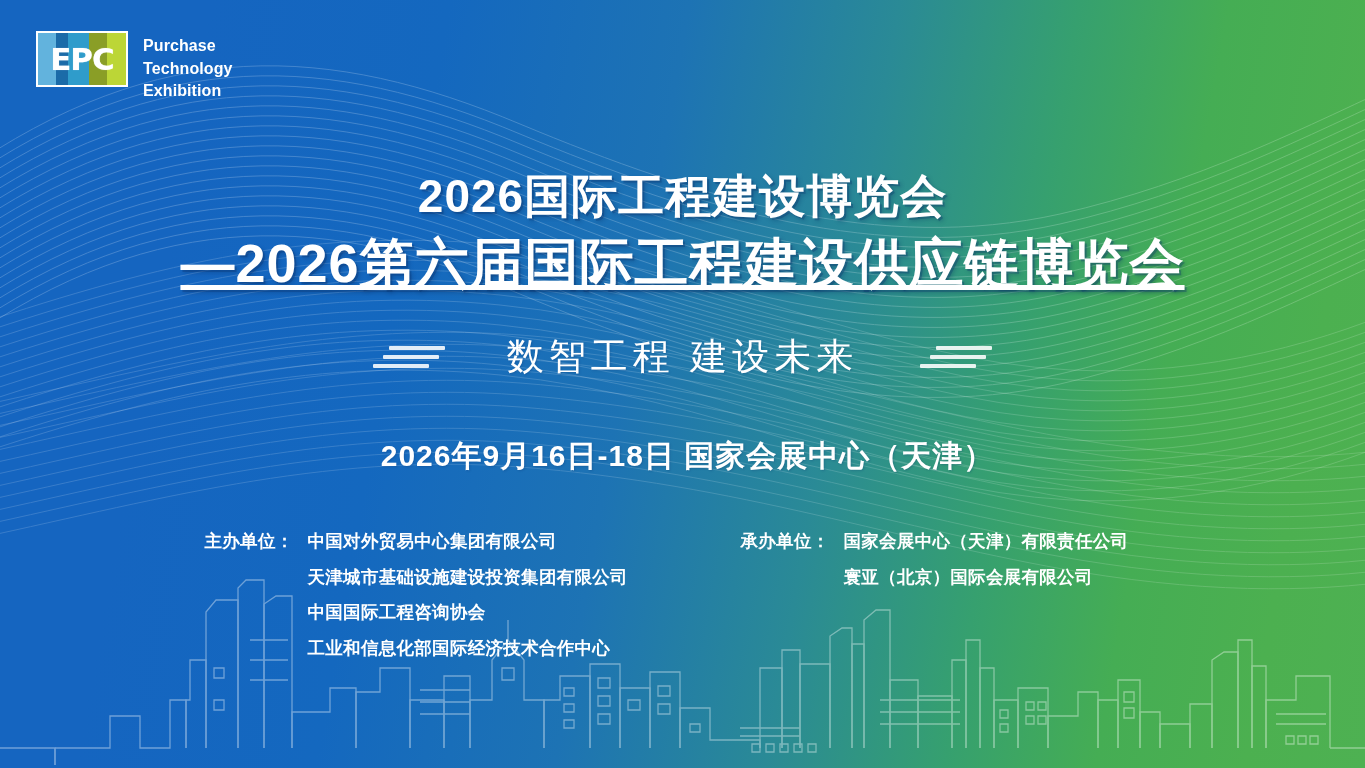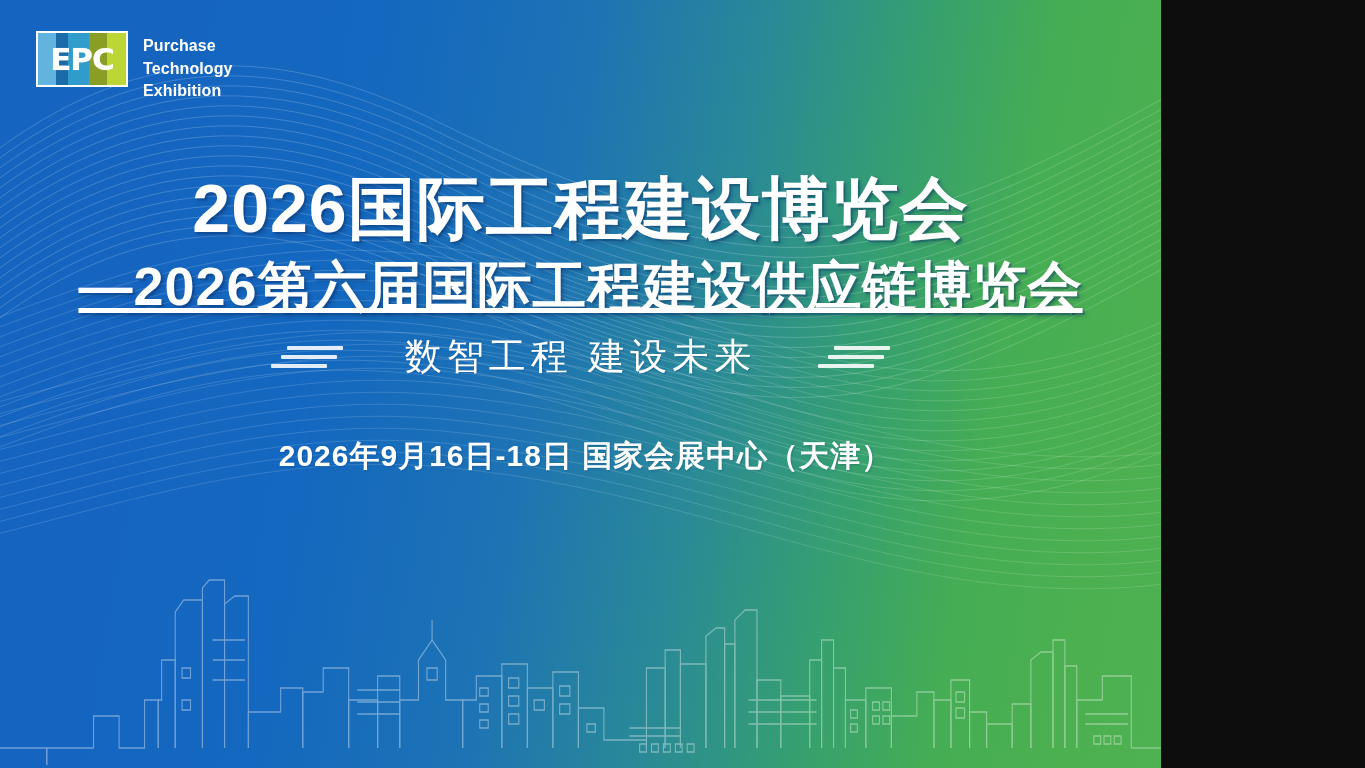--- a/index.html
+++ b/index.html
@@ -2,21 +2,21 @@
 <html><head>
 <meta charset="utf-8">
 <style>
   html, body {
     margin: 0;
     padding: 0;
     background: #0d0d0d;
   }
   #banner {
     position: relative;
-    width: 1161px;
+    width: 1365px;
     height: 768px;
     overflow: hidden;
     font-family: "Liberation Sans", "DejaVu Sans", sans-serif;
     background: linear-gradient(100deg,
         #1565c0 0%,
         #1565c0 14%,
         #1468bf 30%,
         #1d73b4 46%,
         #2a8a96 60%,
         #36a06f 72%,
@@ -87,21 +87,21 @@
   }
   .title-line {
     font-weight: 700;
     white-space: nowrap;
     line-height: 1.06;
     letter-spacing: 1px;
     text-shadow:
        2px 2px 0 rgba(10,50,110,.30),
        3px 3px 4px rgba(8,40,90,.28);
   }
-  #title-line-1 { font-size: 68px; }
+  #title-line-1 { font-size: 46px; }
   #title-line-2 { font-size: 54px; margin-top: 14px; text-decoration: underline; }
 
   
   #slogan-row {
     position: absolute;
     left: 0;
     right: 0;
     top: 332px;
     display: flex;
     align-items: center;
@@ -360,14 +360,35 @@
     <span id="slogan-text">数智工程  建设未来</span>
     <span class="slogan-dash">
         <i></i>
         <i></i>
         <i></i>
       </span>
   </div>
 
   <div id="date-venue">2026年9月16日-18日  国家会展中心（天津）</div>
 
+  <div id="organizers">
+
+    <div id="org-left" class="org-block">
+      <div class="org-label">主办单位：</div>
+      <div class="org-list">
+        <div class="org-item">中国对外贸易中心集团有限公司</div>
+        <div class="org-item">天津城市基础设施建设投资集团有限公司</div>
+        <div class="org-item">中国国际工程咨询协会</div>
+        <div class="org-item">工业和信息化部国际经济技术合作中心</div>
+      </div>
+    </div>
+
+    <div id="org-right" class="org-block">
+      <div class="org-label">承办单位：</div>
+      <div class="org-list">
+        <div class="org-item">国家会展中心（天津）有限责任公司</div>
+        <div class="org-item">寰亚（北京）国际会展有限公司</div>
+      </div>
+    </div>
+
+  </div>
 
 </div>
 
 </body></html>

